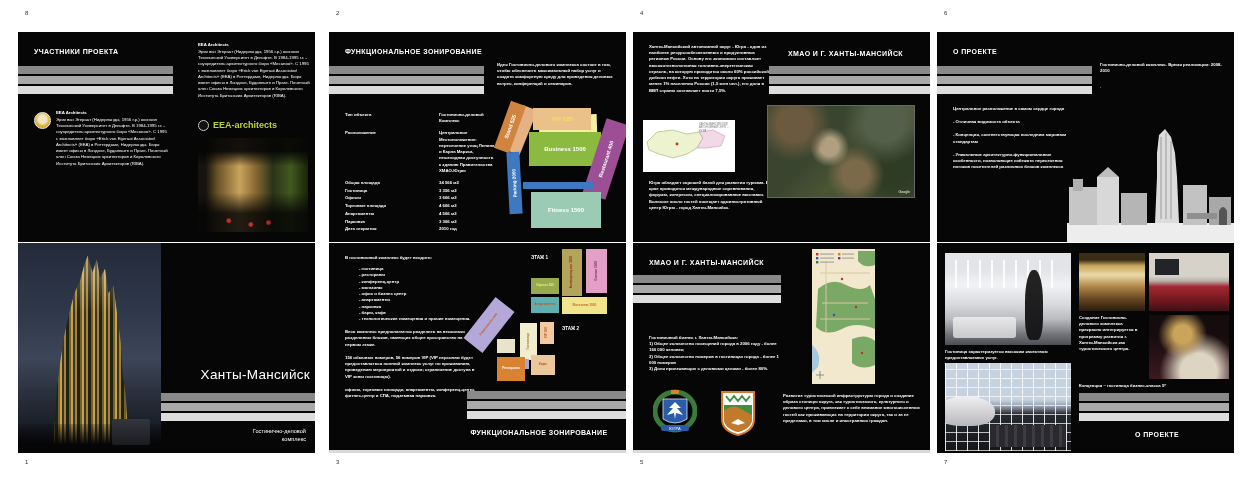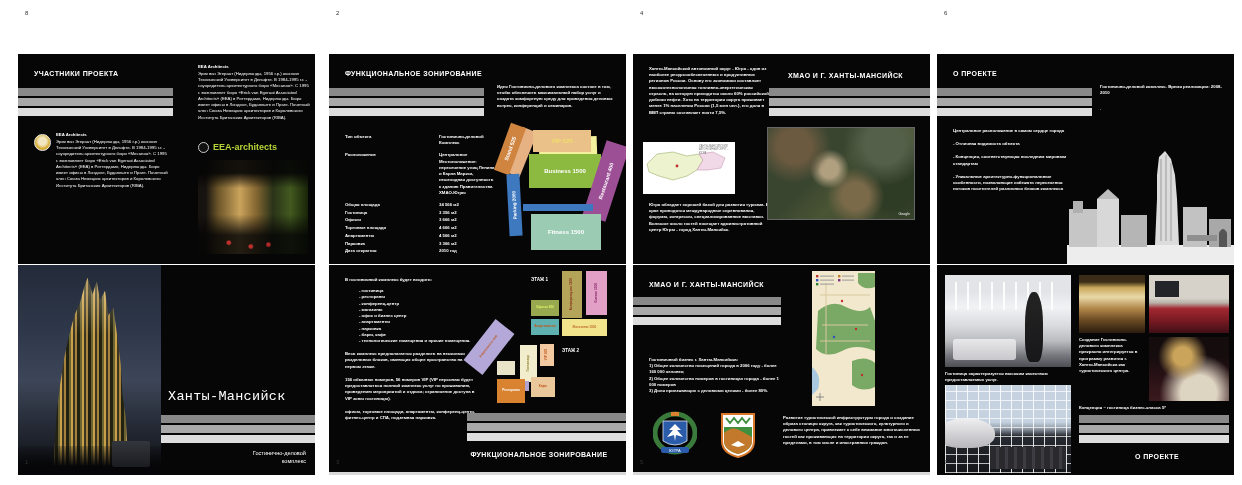--- a/index.html
+++ b/index.html
@@ -1,20 +1,20 @@
 <!DOCTYPE html>
 <html><head>
 <meta charset="utf-8">
 <style>
   html,body{margin:0;padding:0;background:#fff;}
   .sheet{position:relative;width:1242px;height:485px;background:#ffffff;
          font-family:"Liberation Sans", sans-serif;overflow:hidden;}
   .col{position:absolute;top:0;width:297px;height:485px;}
   .num{position:absolute;left:7px;font-size:6px;color:#333;}
-  .slide{position:absolute;left:0;width:297px;height:210px;background:#060606;overflow:hidden;color:#fff;margin-top:22px;}
+  .slide{position:absolute;left:0;width:297px;height:210px;background:#060606;overflow:hidden;color:#fff;}
   .slide.top{top:32px;}
   .slide.bot{top:243px;}
   .ttl{position:absolute;font-size:7px;font-weight:bold;letter-spacing:.4px;color:#fff;}
   .t{position:absolute;font-size:4.3px;line-height:1.45;color:#fff;}
   .tb{font-weight:bold;}
   .bars{position:absolute;display:flex;flex-direction:column;gap:2.5px;}
   .bar{height:7.5px;width:100%;}
   .b1{background:#898989}.b2{background:#a9a9a9}.b3{background:#dddddd}
   .blk{position:absolute;display:flex;align-items:center;justify-content:center;
        text-align:center;font-weight:bold;overflow:hidden;}
@@ -70,22 +70,22 @@
         <div style="position:absolute;left:22%;top:6%;width:58%;height:90%;
              clip-path:polygon(46% 0,52% 9%,57% 2%,61% 12%,67% 7%,71% 20%,77% 16%,82% 32%,86% 46%,88% 62%,92% 74%,95% 100%,5% 100%,9% 70%,13% 56%,18% 42%,24% 30%,30% 20%,37% 13%,42% 5%);
              background:
                linear-gradient(180deg, rgba(255,245,220,.25) 0 8%, rgba(0,0,0,0) 30%),
                repeating-linear-gradient(90deg,#c9a04a 0 2px,#3c3620 2px 4px,#a5833e 4px 6px,#23210f 6px 9px,#6b6332 9px 11px);"></div>
         <div style="position:absolute;left:0;bottom:0;width:100%;height:14%;
              background:linear-gradient(180deg, rgba(10,10,12,.2), #060608 70%);"></div>
         <div style="position:absolute;right:8%;bottom:4%;width:26%;height:12%;
              background:linear-gradient(180deg,#33363c,#1a1c20);border-radius:2px;"></div>
       </div>
-      <div style="position:absolute;left:150px;top:124px;width:142px;text-align:left;
-                  font-size:13.5px;font-weight:400;letter-spacing:.3px;color:#fff;font-family:Liberation Mono, monospace;">Ханты-Мансийск</div>
+      <div style="position:absolute;left:150px;top:124px;width:142px;text-align:right;
+                  font-size:13.5px;font-weight:400;letter-spacing:.3px;color:#fff;">Ханты-Мансийск</div>
       <div class="bars" style="left:143px;top:150px;width:154px;">
         <div class="bar b1"></div>
         <div class="bar b2"></div>
         <div class="bar b3"></div>
       </div>
       <div style="position:absolute;left:150px;top:184px;width:138px;text-align:right;font-size:5.6px;line-height:1.5;color:#fff;">
         <div>Гостинично-деловой</div>
         <div>комплекс</div>
       </div>
     </div>

